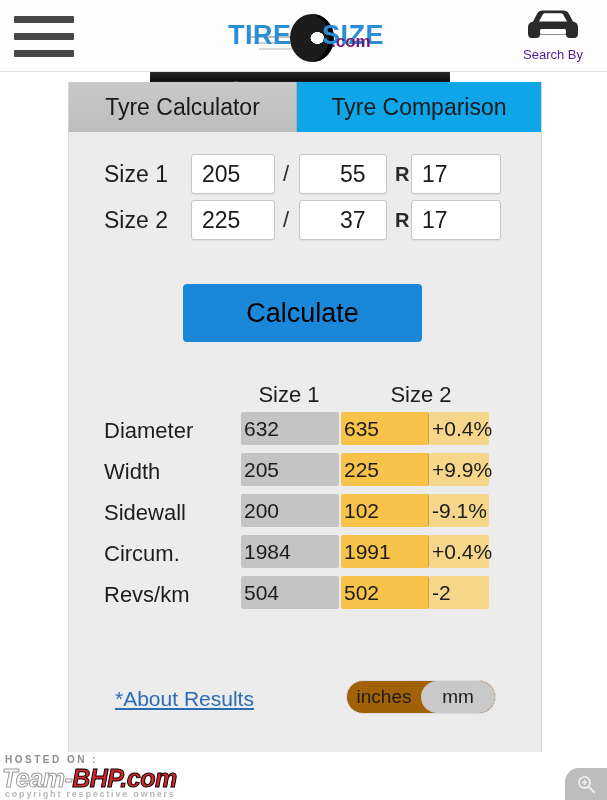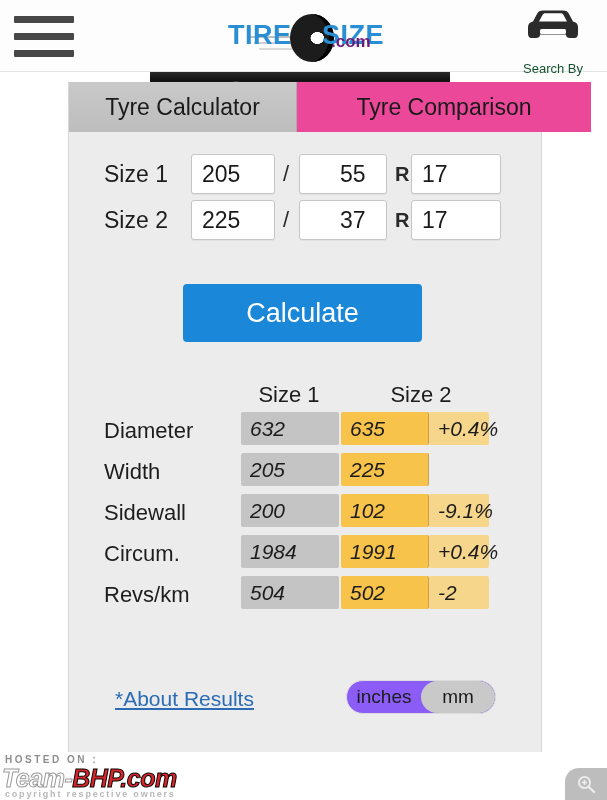--- a/index.html
+++ b/index.html
@@ -41,21 +41,21 @@
   .logo-streaks {
     position: absolute; left: 22px; top: 26px; width: 60px; height: 22px;
     background:
       linear-gradient(#bfbfbf,#bfbfbf) 0 2px/46px 2px no-repeat,
       linear-gradient(#cfcfcf,#cfcfcf) 4px 8px/46px 2px no-repeat,
       linear-gradient(#dadada,#dadada) 9px 14px/42px 2px no-repeat;
   }
 
   
   #search-by { position: absolute; right: 14px; top: 8px; width: 80px; text-align: center; cursor: pointer; }
-  #search-by .lbl { font-size: 13px; color: #14532d; margin-top: 15px; display: block; }
+  #search-by .lbl { font-size: 13px; color: #4c1d95; margin-top: 1px; display: block; }
 
   
   #hero {
     position: absolute; left: 150px; top: 72px; width: 300px; height: 14px;
     background: linear-gradient(180deg,#2a2a2a 0%, #101010 60%, #3b3b3b 100%);
   }
   #hero:after {
     content:""; position:absolute; left:26px; top:0; width:120px; height:14px;
     background: radial-gradient(ellipse at 50% 120%, #dcdcdc 0 30%, transparent 31%);
     opacity:.75;
@@ -75,22 +75,22 @@
     position: absolute; top: 0; height: 50px; display: flex;
     align-items: center; justify-content: center;
     font-size: 23px; color: #1a1a1a; cursor: pointer;
   }
   .tab.inactive {
     left: 0; width: 228px;
     background: linear-gradient(180deg,#c9c9c9 0%, #bdbdbd 100%);
     border-right: 1px solid #adadad;
   }
   .tab.active {
-    left: 228px; width: 294px;
-    background: #ec4899;
+    left: 228px; width: 244px;
+    background: #0ea5e9;
   }
 
   
   .size-row { position: absolute; left: 0; width: 474px; height: 42px; }
   .size-row .lbl {
     position: absolute; left: 35px; top: 7px; font-size: 23px; color: #1d1d1d;
   }
   .fld {
     position: absolute; top: 0; height: 40px;
     background: #fff; border: 1px solid #c6c6c6; border-radius: 3px;
@@ -104,55 +104,55 @@
   .sep {
     position: absolute; top: 7px; font-size: 22px; color: #2a2a2a;
   }
   .sep.slash { left: 214px; }
   .sep.r { left: 326px; font-weight: bold; font-size: 20px; top: 9px; }
 
   
   #calculate {
     position: absolute; left: 114px; top: 202px; width: 239px; height: 58px;
     background: #1b87d8; border: none; border-radius: 4px;
-    color: #ffffff; font-size: 27px; cursor: pointer;
+    color: #000000; font-size: 27px; cursor: pointer;
     font-family: "Liberation Sans", sans-serif;
   }
 
   
   #results { position: absolute; left: 0; top: 300px; width: 474px; }
   #results .hdr { position: relative; height: 30px; }
   #results .hdr span {
     position: absolute; top: 0; font-size: 22px; color: #1d1d1d; text-align: center;
   }
   #results .hdr .h1 { left: 172px; width: 96px; }
   #results .hdr .h2 { left: 272px; width: 160px; }
 
   .res-row { position: relative; height: 41px; }
   .res-row .rlbl {
     position: absolute; left: 35px; top: 6px; font-size: 22px; color: #1d1d1d;
   }
   .cell {
     position: absolute; top: 0; height: 33px; display: flex; align-items: center;
-    padding-left: 9px; font-size: 21px; color: #1c1c1c; border-radius: 2px; font-style: italic;
+    padding-left: 3px; font-size: 21px; color: #1c1c1c; border-radius: 2px;
   }
   .cell.s1 { left: 172px; width: 98px; background: #c4c4c4; }
   .cell.s2 { left: 272px; width: 88px; background: #f6c council; }
   .cell.s2 { left: 272px; width: 88px; background: #f7c košt; }
   .cell.s2 { left: 272px; width: 88px; background: #f8c34a; border-right: 1px solid #caa04a; }
   .cell.pc { left: 360px; width: 60px; background: #f6d68a; }
 
   
   #about {
     position: absolute; left: 46px; top: 605px;
     font-size: 21px; color: #2b6cb4; text-decoration: underline; cursor: pointer;
   }
   #unit-toggle {
     position: absolute; left: 277px; top: 598px; width: 150px; height: 34px;
-    background: #8b5cf6; border: 1px solid #dcdcdc; border-radius: 17px;
+    background: #a16207; border: 1px solid #dcdcdc; border-radius: 17px;
     display: flex; align-items: center; overflow: hidden; cursor: pointer;
   }
   #unit-toggle .u {
     flex: 1; height: 100%; display: flex; align-items: center; justify-content: center;
     font-size: 19px; color: #1c1c1c;
   }
   #unit-toggle .u.sel { background: #c9c9c9; border-radius: 17px; }
 
   
   #watermark { position: absolute; left: 0; bottom: 0; width: 200px; height: 50px; }
@@ -252,20 +252,21 @@
         <span class="rlbl">Diameter</span>
         <div class="cell s1">632</div>
         <div class="cell s2">635</div>
         <div class="cell pc">+0.4%</div>
       </div>
 
       <div class="res-row">
         <span class="rlbl">Width</span>
         <div class="cell s1">205</div>
         <div class="cell s2">225</div>
+        <div class="cell pc">+9.9%</div>
       </div>
 
       <div class="res-row">
         <span class="rlbl">Sidewall</span>
         <div class="cell s1">200</div>
         <div class="cell s2">102</div>
         <div class="cell pc">-9.1%</div>
       </div>
 
       <div class="res-row">

